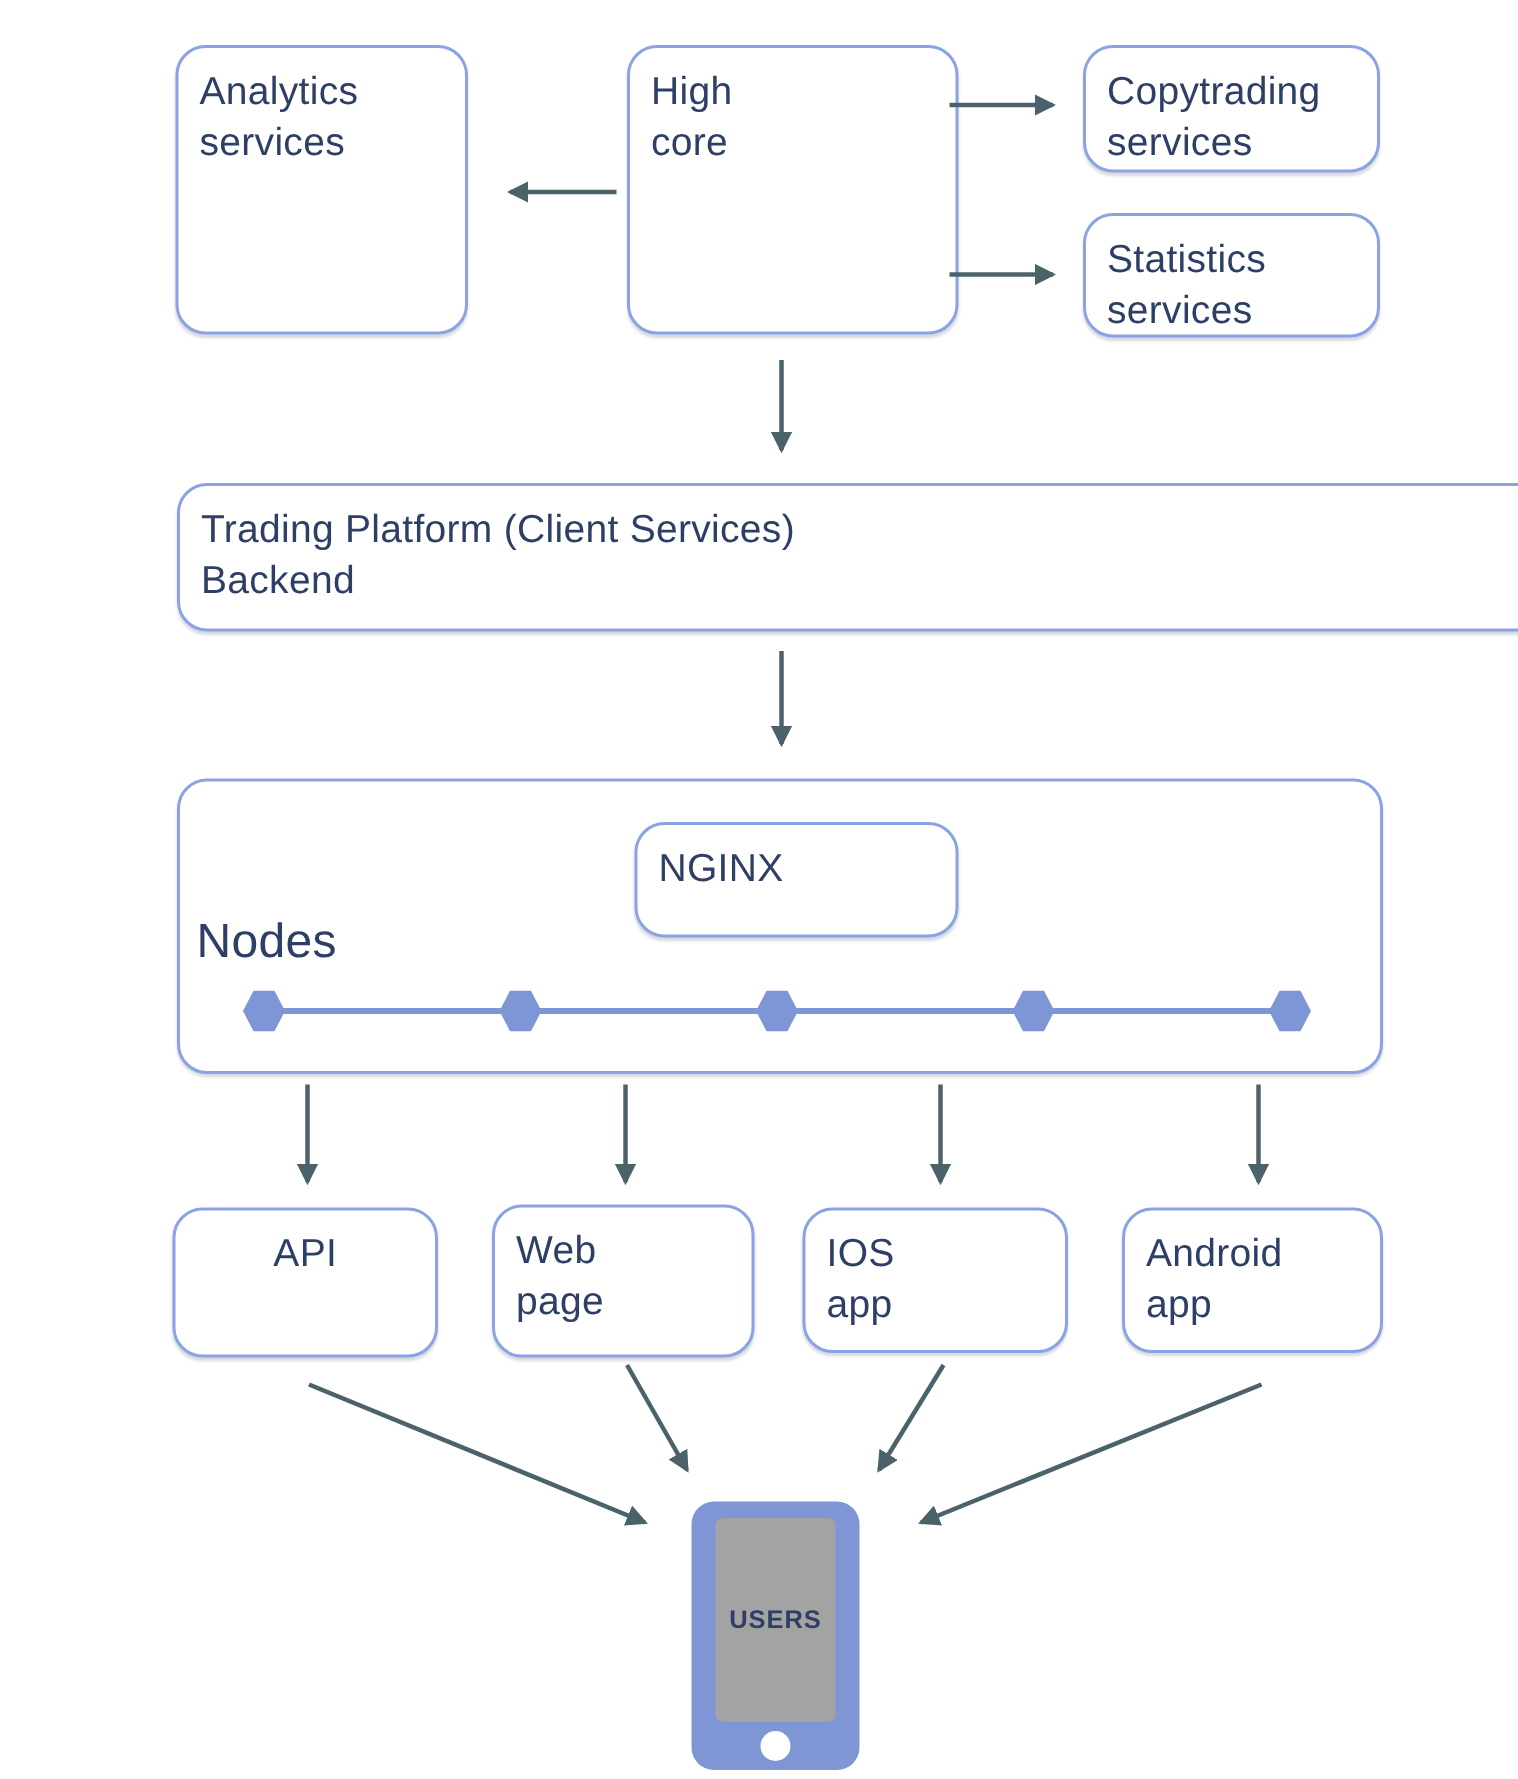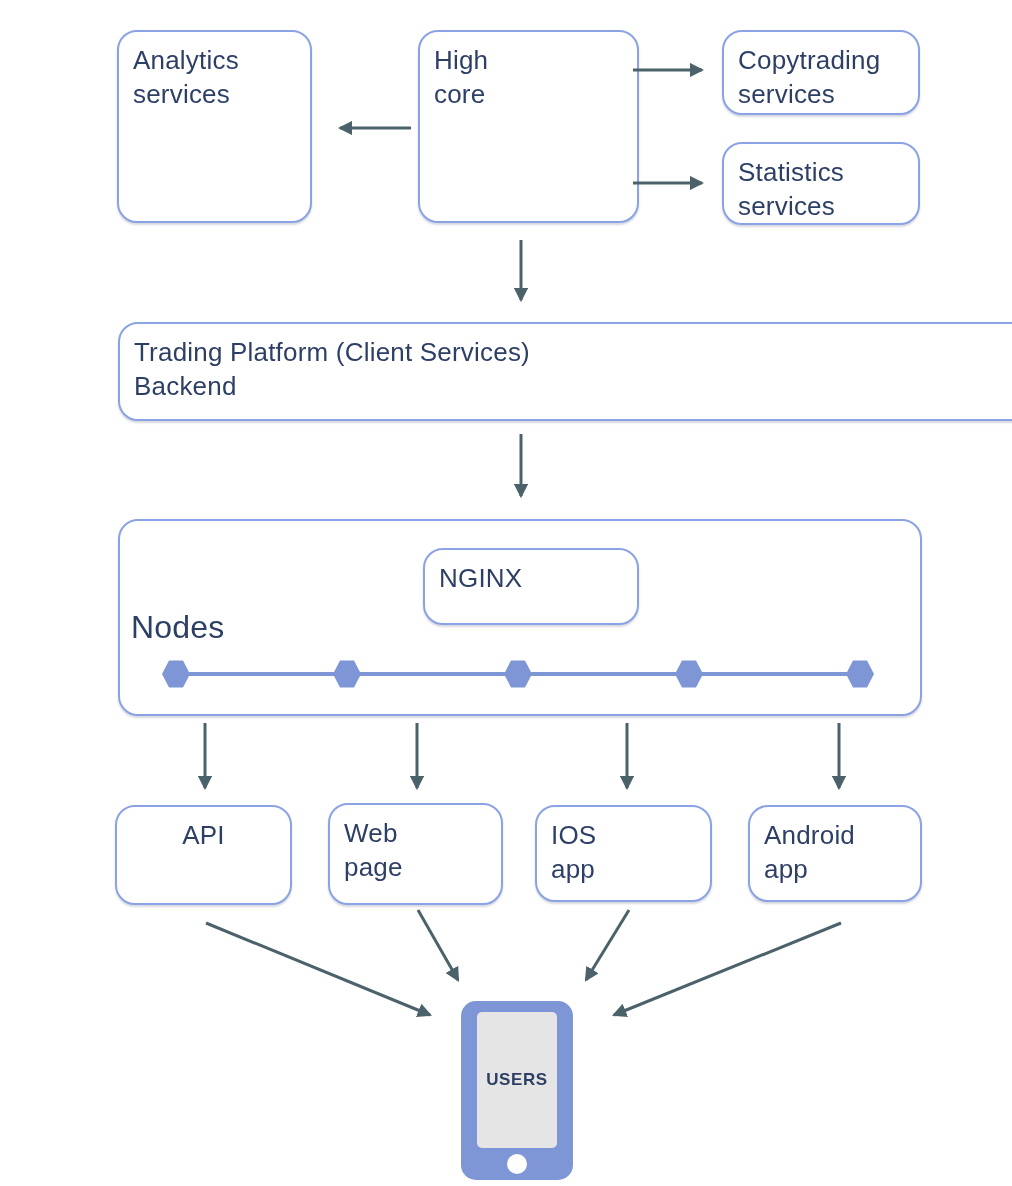--- a/index.html
+++ b/index.html
@@ -49,21 +49,21 @@
   }
 
   .phone {
     position:absolute; left:461px; top:1001px;
     width:112px; height:179px;
     background:#7e96d6;
     border-radius:15px;
   }
   .phone-screen {
     position:absolute; left:16px; right:16px; top:11px; bottom:32px;
-    background:#e5e5e5; border-radius:5px;
+    background:#a3a3a3; border-radius:5px;
     display:flex; align-items:center; justify-content:center;
   }
   .phone-screen .users-text {
     color:#2e3f66; font-weight:bold; font-size:17px; letter-spacing:0.6px;
   }
   .phone-home {
     position:absolute; left:50%; bottom:6px; margin-left:-10px;
     width:20px; height:20px; border-radius:50%;
     background:#ffffff;
   }

